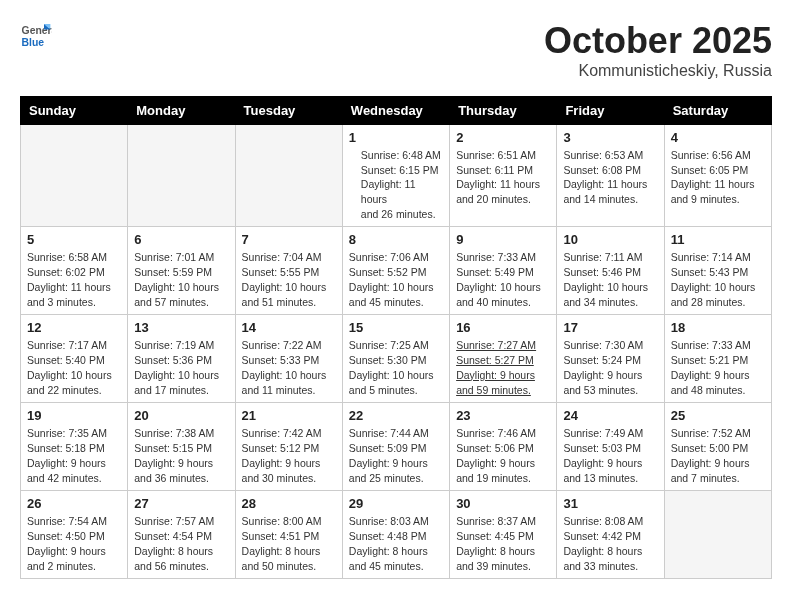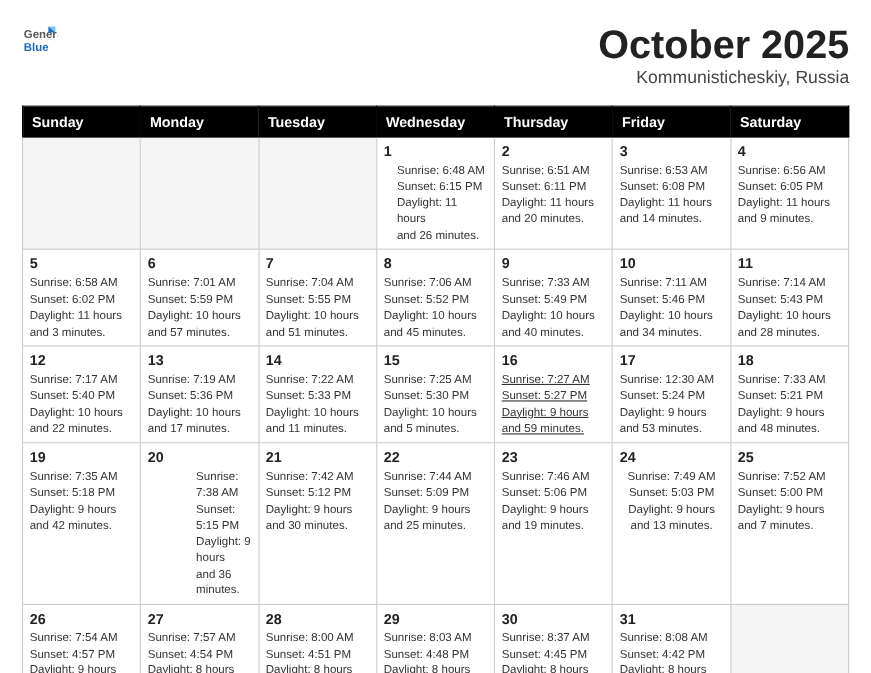--- a/index.html
+++ b/index.html
@@ -221,21 +221,21 @@
         </td>
         <td>
           <div class="day-num">16</div>
           <div class="day-info" style="white-space: pre-line; text-decoration: underline;">Sunrise: 7:27 AM
 Sunset: 5:27 PM
 Daylight: 9 hours
 and 59 minutes.</div>
         </td>
         <td>
           <div class="day-num">17</div>
-          <div class="day-info" style="white-space: pre-line;">Sunrise: 12:30 AM
+          <div class="day-info" style="white-space: pre-line;">Sunrise: 7:30 AM
 Sunset: 5:24 PM
 Daylight: 9 hours
 and 53 minutes.</div>
         </td>
         <td>
           <div class="day-num">18</div>
           <div class="day-info" style="white-space: pre-line;">Sunrise: 7:33 AM
 Sunset: 5:21 PM
 Daylight: 9 hours
 and 48 minutes.</div>
@@ -244,21 +244,21 @@
       <tr>
         <td>
           <div class="day-num">19</div>
           <div class="day-info" style="white-space: pre-line;">Sunrise: 7:35 AM
 Sunset: 5:18 PM
 Daylight: 9 hours
 and 42 minutes.</div>
         </td>
         <td>
           <div class="day-num">20</div>
-          <div class="day-info" style="white-space: pre-line; margin-left: 44px;">Sunrise: 7:38 AM
+          <div class="day-info" style="white-space: pre-line;">Sunrise: 7:38 AM
 Sunset: 5:15 PM
 Daylight: 9 hours
 and 36 minutes.</div>
         </td>
         <td>
           <div class="day-num">21</div>
           <div class="day-info" style="white-space: pre-line;">Sunrise: 7:42 AM
 Sunset: 5:12 PM
 Daylight: 9 hours
 and 30 minutes.</div>
@@ -272,38 +272,38 @@
         </td>
         <td>
           <div class="day-num">23</div>
           <div class="day-info" style="white-space: pre-line;">Sunrise: 7:46 AM
 Sunset: 5:06 PM
 Daylight: 9 hours
 and 19 minutes.</div>
         </td>
         <td>
           <div class="day-num">24</div>
-          <div class="day-info" style="white-space: pre-line; text-align: center;">Sunrise: 7:49 AM
+          <div class="day-info" style="white-space: pre-line;">Sunrise: 7:49 AM
 Sunset: 5:03 PM
 Daylight: 9 hours
 and 13 minutes.</div>
         </td>
         <td>
           <div class="day-num">25</div>
           <div class="day-info" style="white-space: pre-line;">Sunrise: 7:52 AM
 Sunset: 5:00 PM
 Daylight: 9 hours
 and 7 minutes.</div>
         </td>
       </tr>
       <tr>
         <td>
           <div class="day-num">26</div>
           <div class="day-info" style="white-space: pre-line;">Sunrise: 7:54 AM
-Sunset: 4:57 PM
+Sunset: 4:50 PM
 Daylight: 9 hours
 and 2 minutes.</div>
         </td>
         <td>
           <div class="day-num">27</div>
           <div class="day-info" style="white-space: pre-line;">Sunrise: 7:57 AM
 Sunset: 4:54 PM
 Daylight: 8 hours
 and 56 minutes.</div>
         </td>

